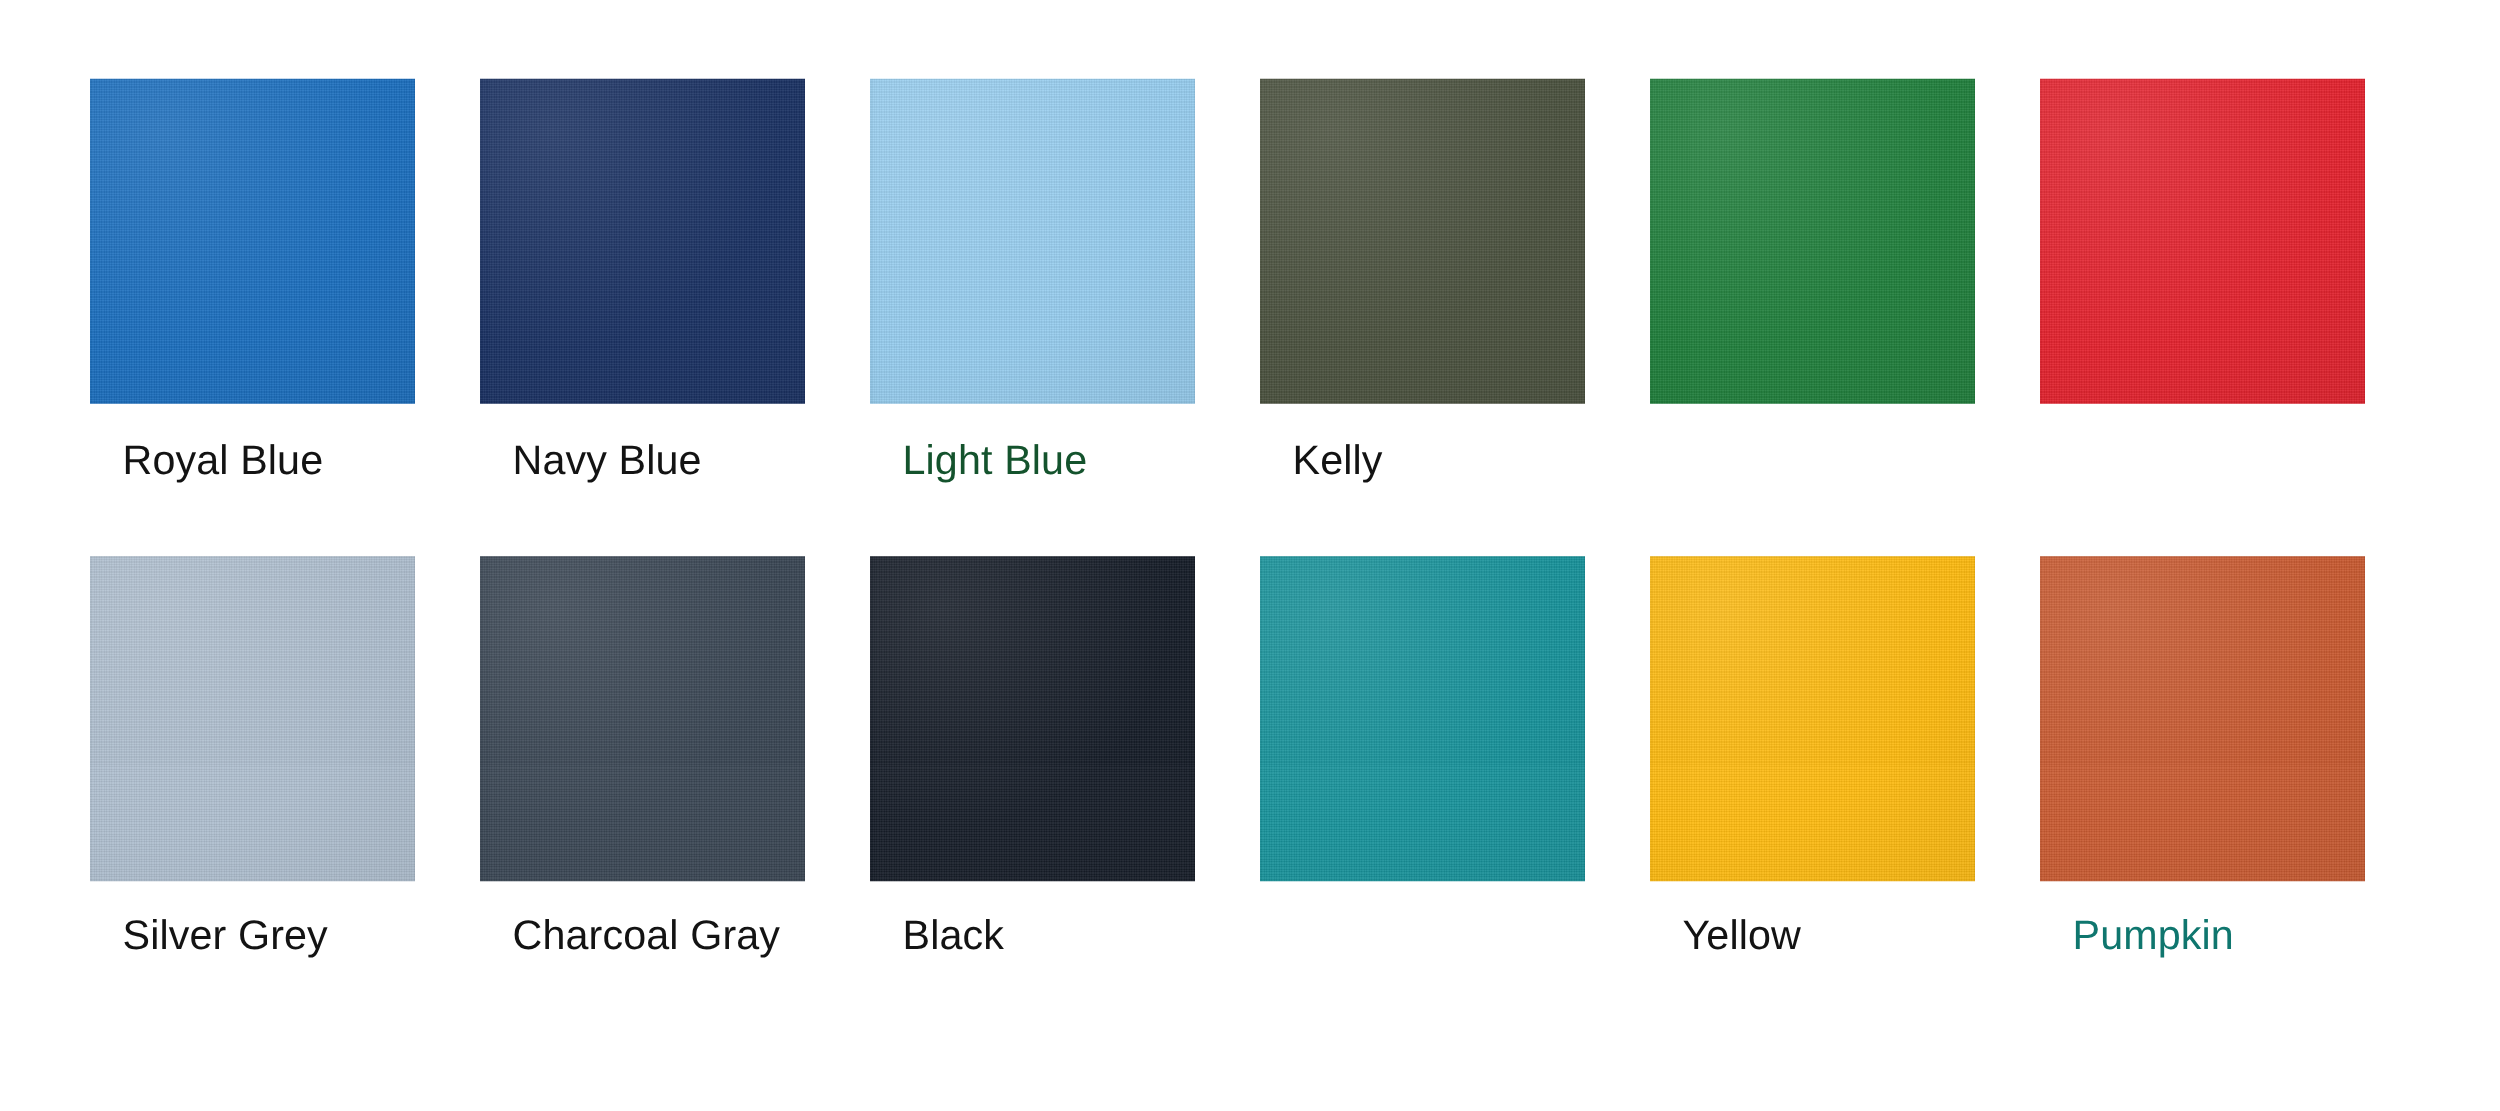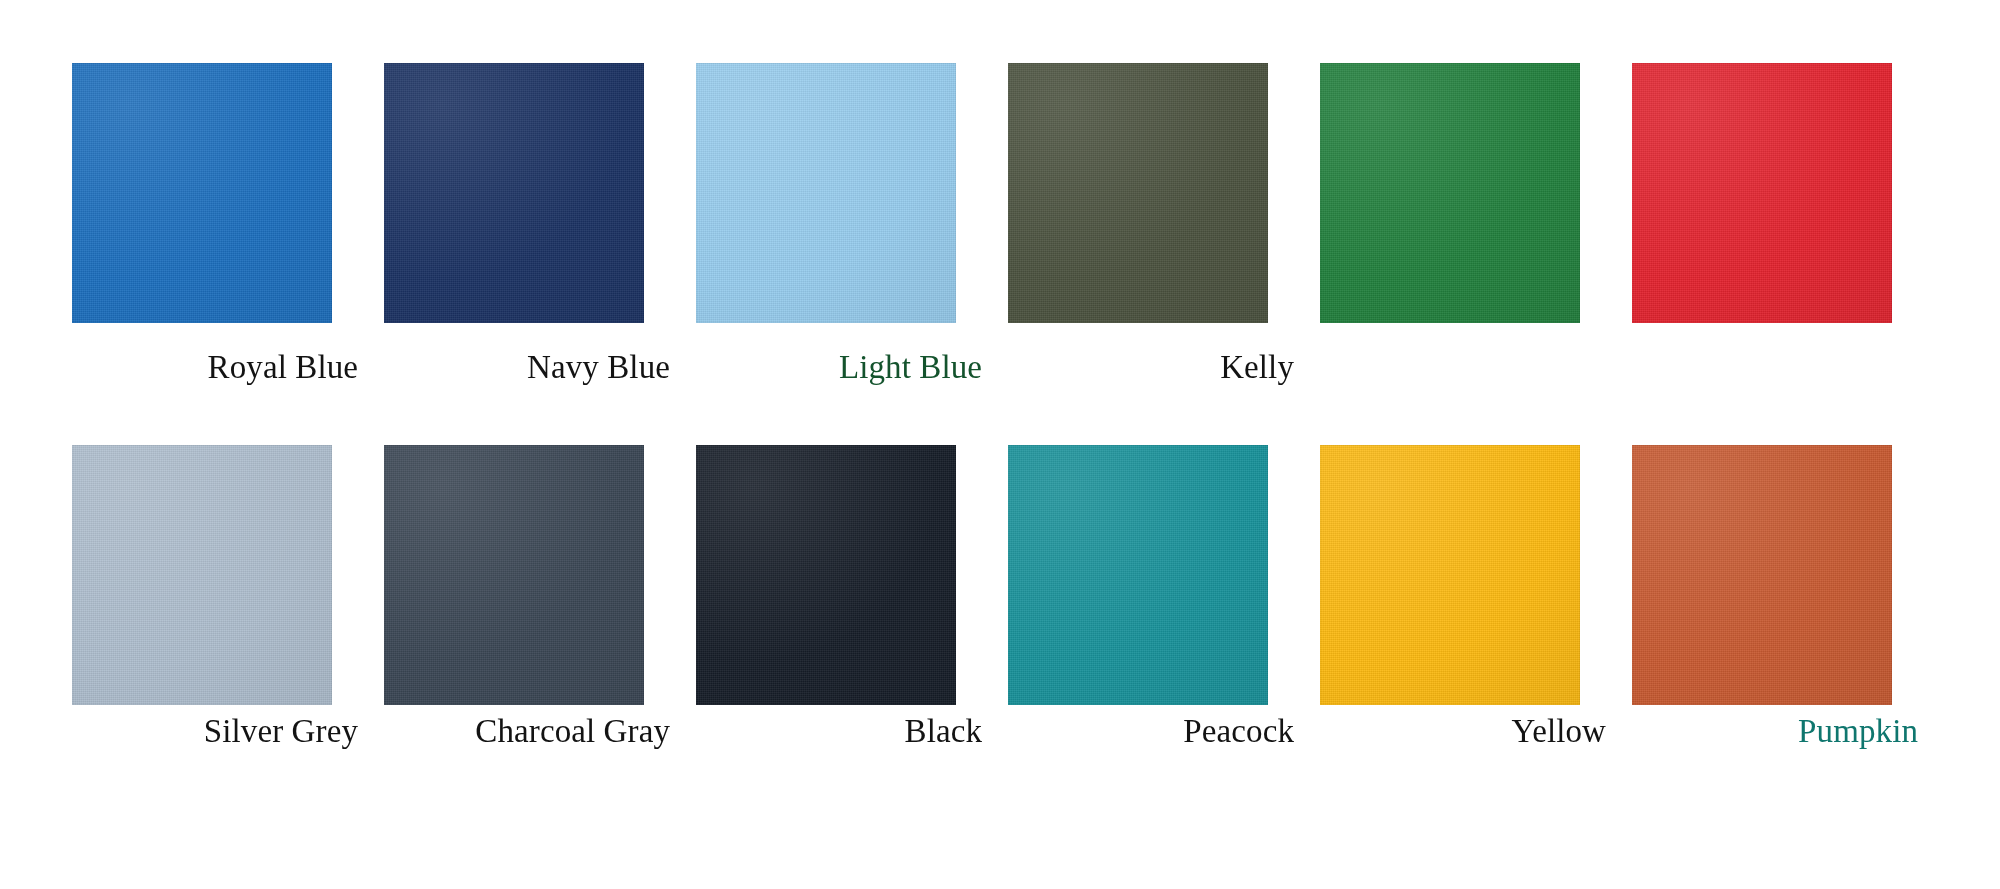--- a/index.html
+++ b/index.html
@@ -79,33 +79,33 @@
         rgba(255,255,255,0.085) 0%,
         rgba(255,255,255,0.03) 38%,
         rgba(255,255,255,0.0) 62%,
         rgba(0,0,0,0.045) 100%);
     pointer-events: none;
   }
 
   .swatch-label {
     width: 260px;
     margin-top: 26px;
-    text-align: right;
-    font-family: Liberation Serif, serif;
+    text-align: left;
+    font-family: Liberation Sans, sans-serif;
     font-size: 33px;
     font-weight: 400;
     line-height: 1.15;
     color: #131313;
     letter-spacing: 0.1px;
     white-space: nowrap;
   }
 
   
   .swatch-grid > .swatch-cell.row-2 .swatch-label {
-    margin-top: 8px;
+    margin-top: 24px;
   }
 </style>
 </head>
 <body>
 
 <div class="swatch-board" style="background: rgb(255, 255, 255);">
   <div class="swatch-grid">
       <div class="swatch-cell row-1">
         <div class="swatch-chip-wrap">
           <div class="swatch-chip" style="background-color: rgb(28, 111, 190);"></div>
@@ -155,21 +155,20 @@
       <div class="swatch-cell row-2">
         <div class="swatch-chip-wrap">
           <div class="swatch-chip" style="background-color: rgb(22, 29, 40);"></div>
         </div>
         <div class="swatch-label" style="color: rgb(19, 19, 19);">Black</div>
       </div>
       <div class="swatch-cell row-2">
         <div class="swatch-chip-wrap">
           <div class="swatch-chip" style="background-color: rgb(24, 146, 154);"></div>
         </div>
-        <div class="swatch-label" style="color: rgb(19, 19, 19);">Peacock</div>
       </div>
       <div class="swatch-cell row-2">
         <div class="swatch-chip-wrap">
           <div class="swatch-chip" style="background-color: rgb(252, 186, 17);"></div>
         </div>
         <div class="swatch-label" style="color: rgb(19, 19, 19);">Yellow</div>
       </div>
       <div class="swatch-cell row-2">
         <div class="swatch-chip-wrap">
           <div class="swatch-chip" style="background-color: rgb(200, 90, 49);"></div>

